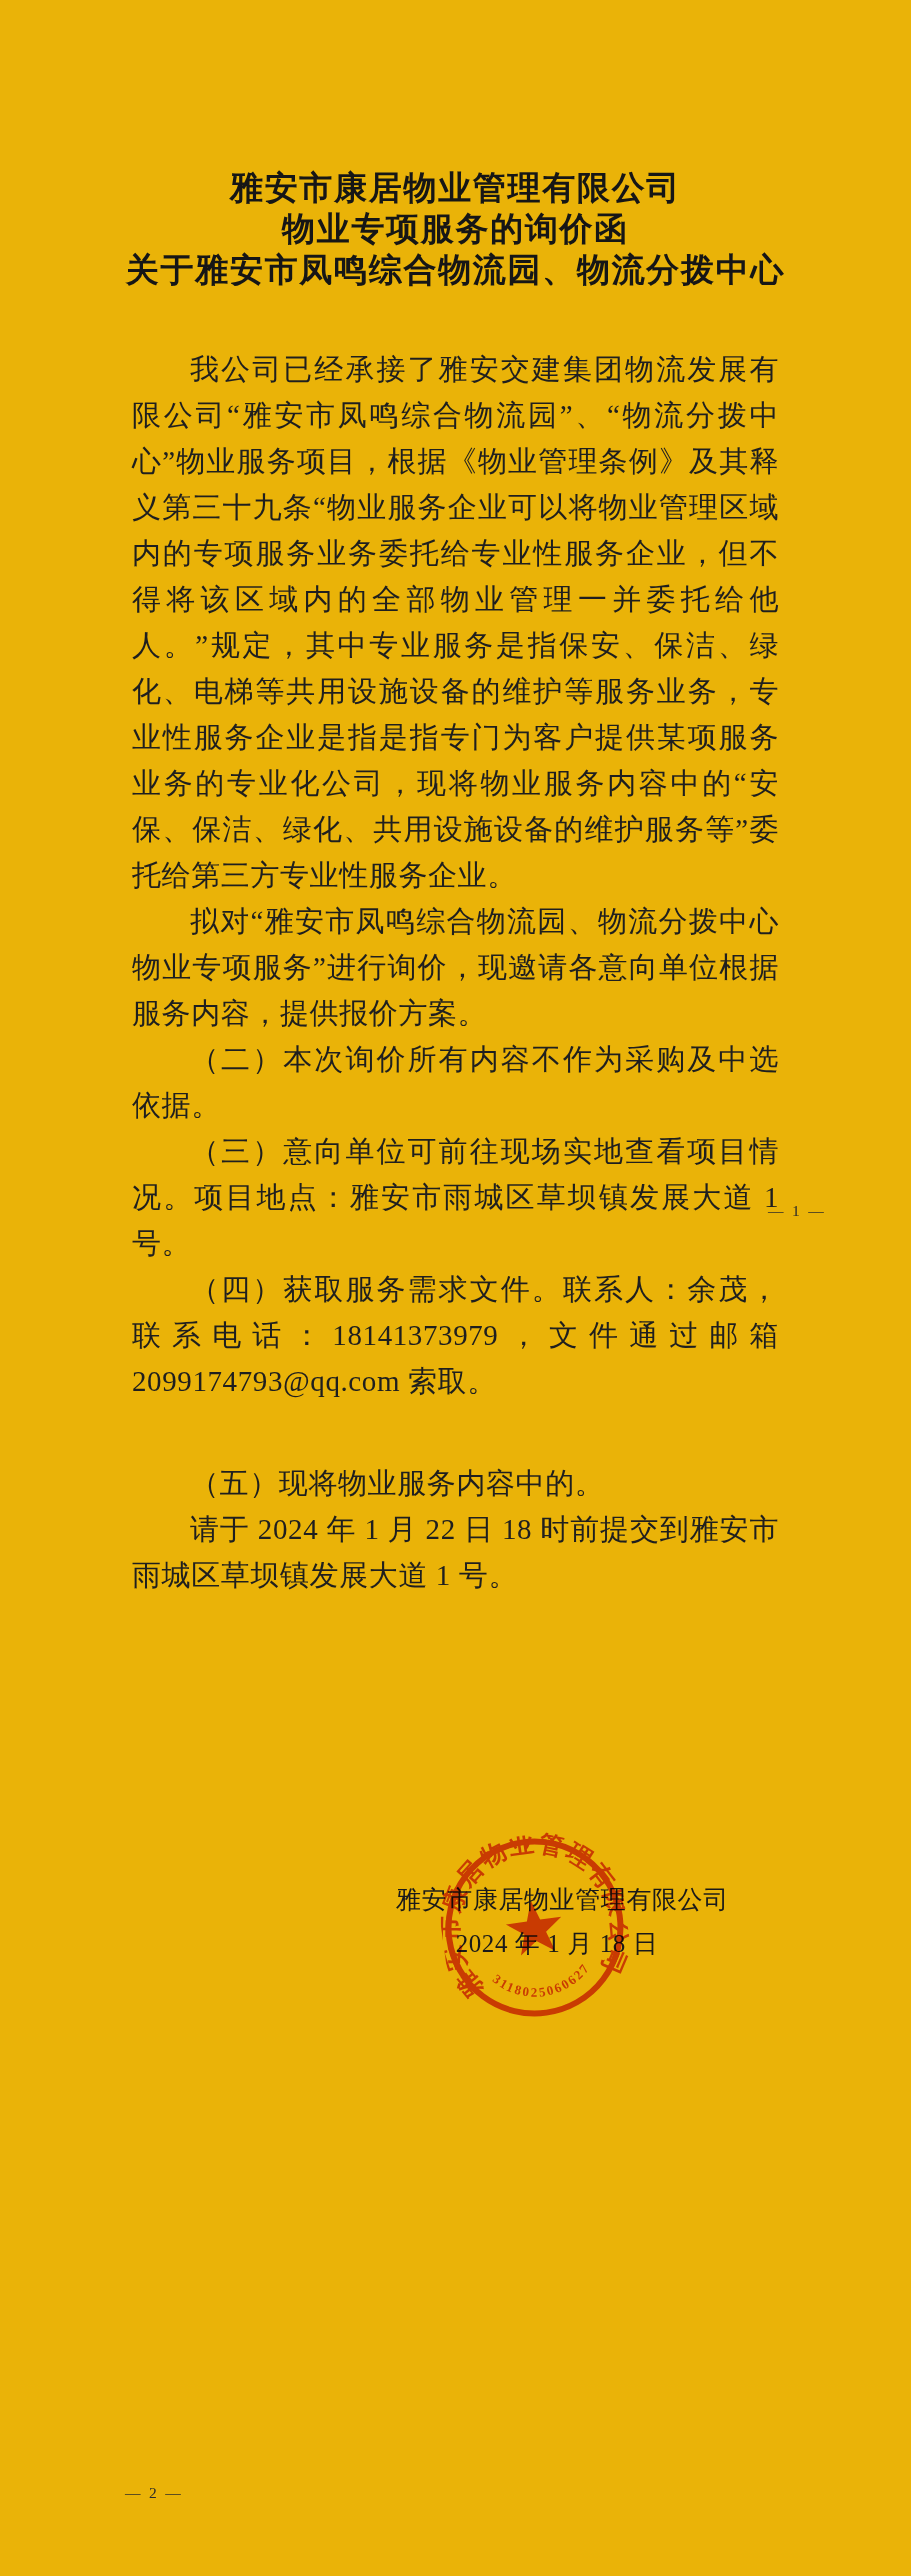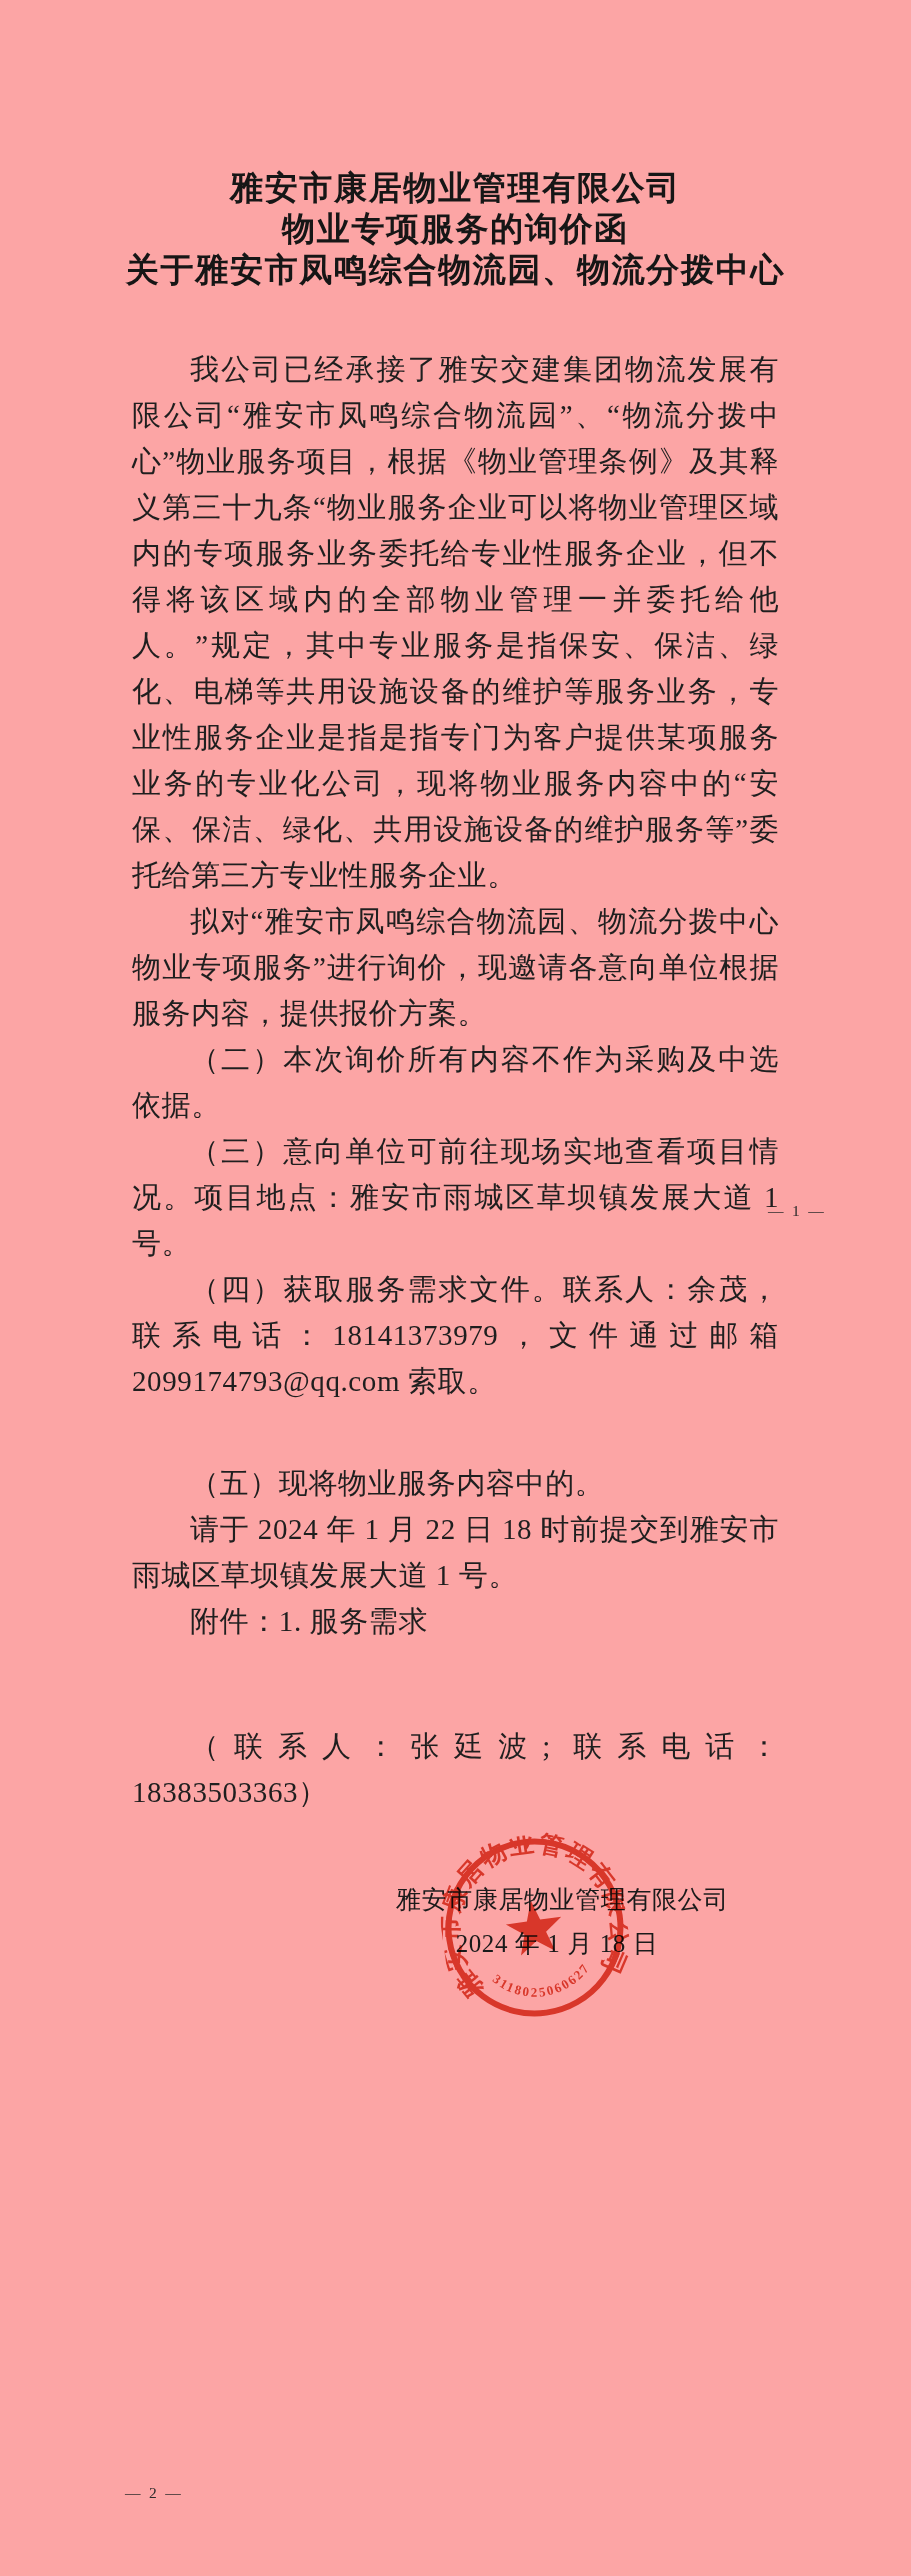--- a/index.html
+++ b/index.html
@@ -1,20 +1,20 @@
 <!DOCTYPE html>
 <html style="font-size:9.2px"><head>
 <meta charset="utf-8">
 <style>
   html,body{margin:0;padding:0;background:#ffffff;}
   .canvas{
     position:relative;
     width:911px;
     height:2576px;
-    background:#fca5a5;
+    background:#eab308;
     overflow:hidden;
     font-family:"Liberation Serif","DejaVu Serif",serif;
     color:#1f1f1f;
   }
   .title-block{
     position:absolute;
     left:0; top:168px; width:911px;
     text-align:center;
     font-weight:bold;
     font-size:33px;
@@ -81,22 +81,20 @@
     <p>（二）本次询价所有内容不作为采购及中选依据。</p>
     <p>（三）意向单位可前往现场实地查看项目情况。项目地点：雅安市雨城区草坝镇发展大道 1 号。</p>
     <p>（四）获取服务需求文件。联系人：余茂，联系电话：18141373979，文件通过邮箱 2099174793@qq.com 索取。</p>
   </div>
 
   <div class="page-num" id="page-num-1">— 1 —</div>
 
   <div class="body-block" id="body-page2">
     <p>（五）现将物业服务内容中的。</p>
     <p>请于 2024 年 1 月 22 日 18 时前提交到雅安市雨城区草坝镇发展大道 1 号。</p>
-    <p>附件：1. 服务需求</p>
-    <p class="contact-line">（联系人：张廷波; 联系电话：18383503363）</p>
   </div>
 
   <div class="sign-line" id="sign-company">雅安市康居物业管理有限公司</div>
   <div class="sign-line" id="sign-date">2024 年 1 月 18 日</div>
 
   <svg class="seal" viewBox="0 0 340 340">
     <circle cx="170" cy="170" r="158" fill="none" stroke="#d8452f" stroke-width="11"></circle>
     <path id="sealTopArc" d="M 52 252 A 142 142 0 1 1 288 252" fill="none"></path>
     <path id="sealBottomArc" d="M 62 232 A 122 122 0 0 0 278 232" fill="none"></path>
     <text font-size="45" font-weight="bold" fill="#d8452f" letter-spacing="5">

